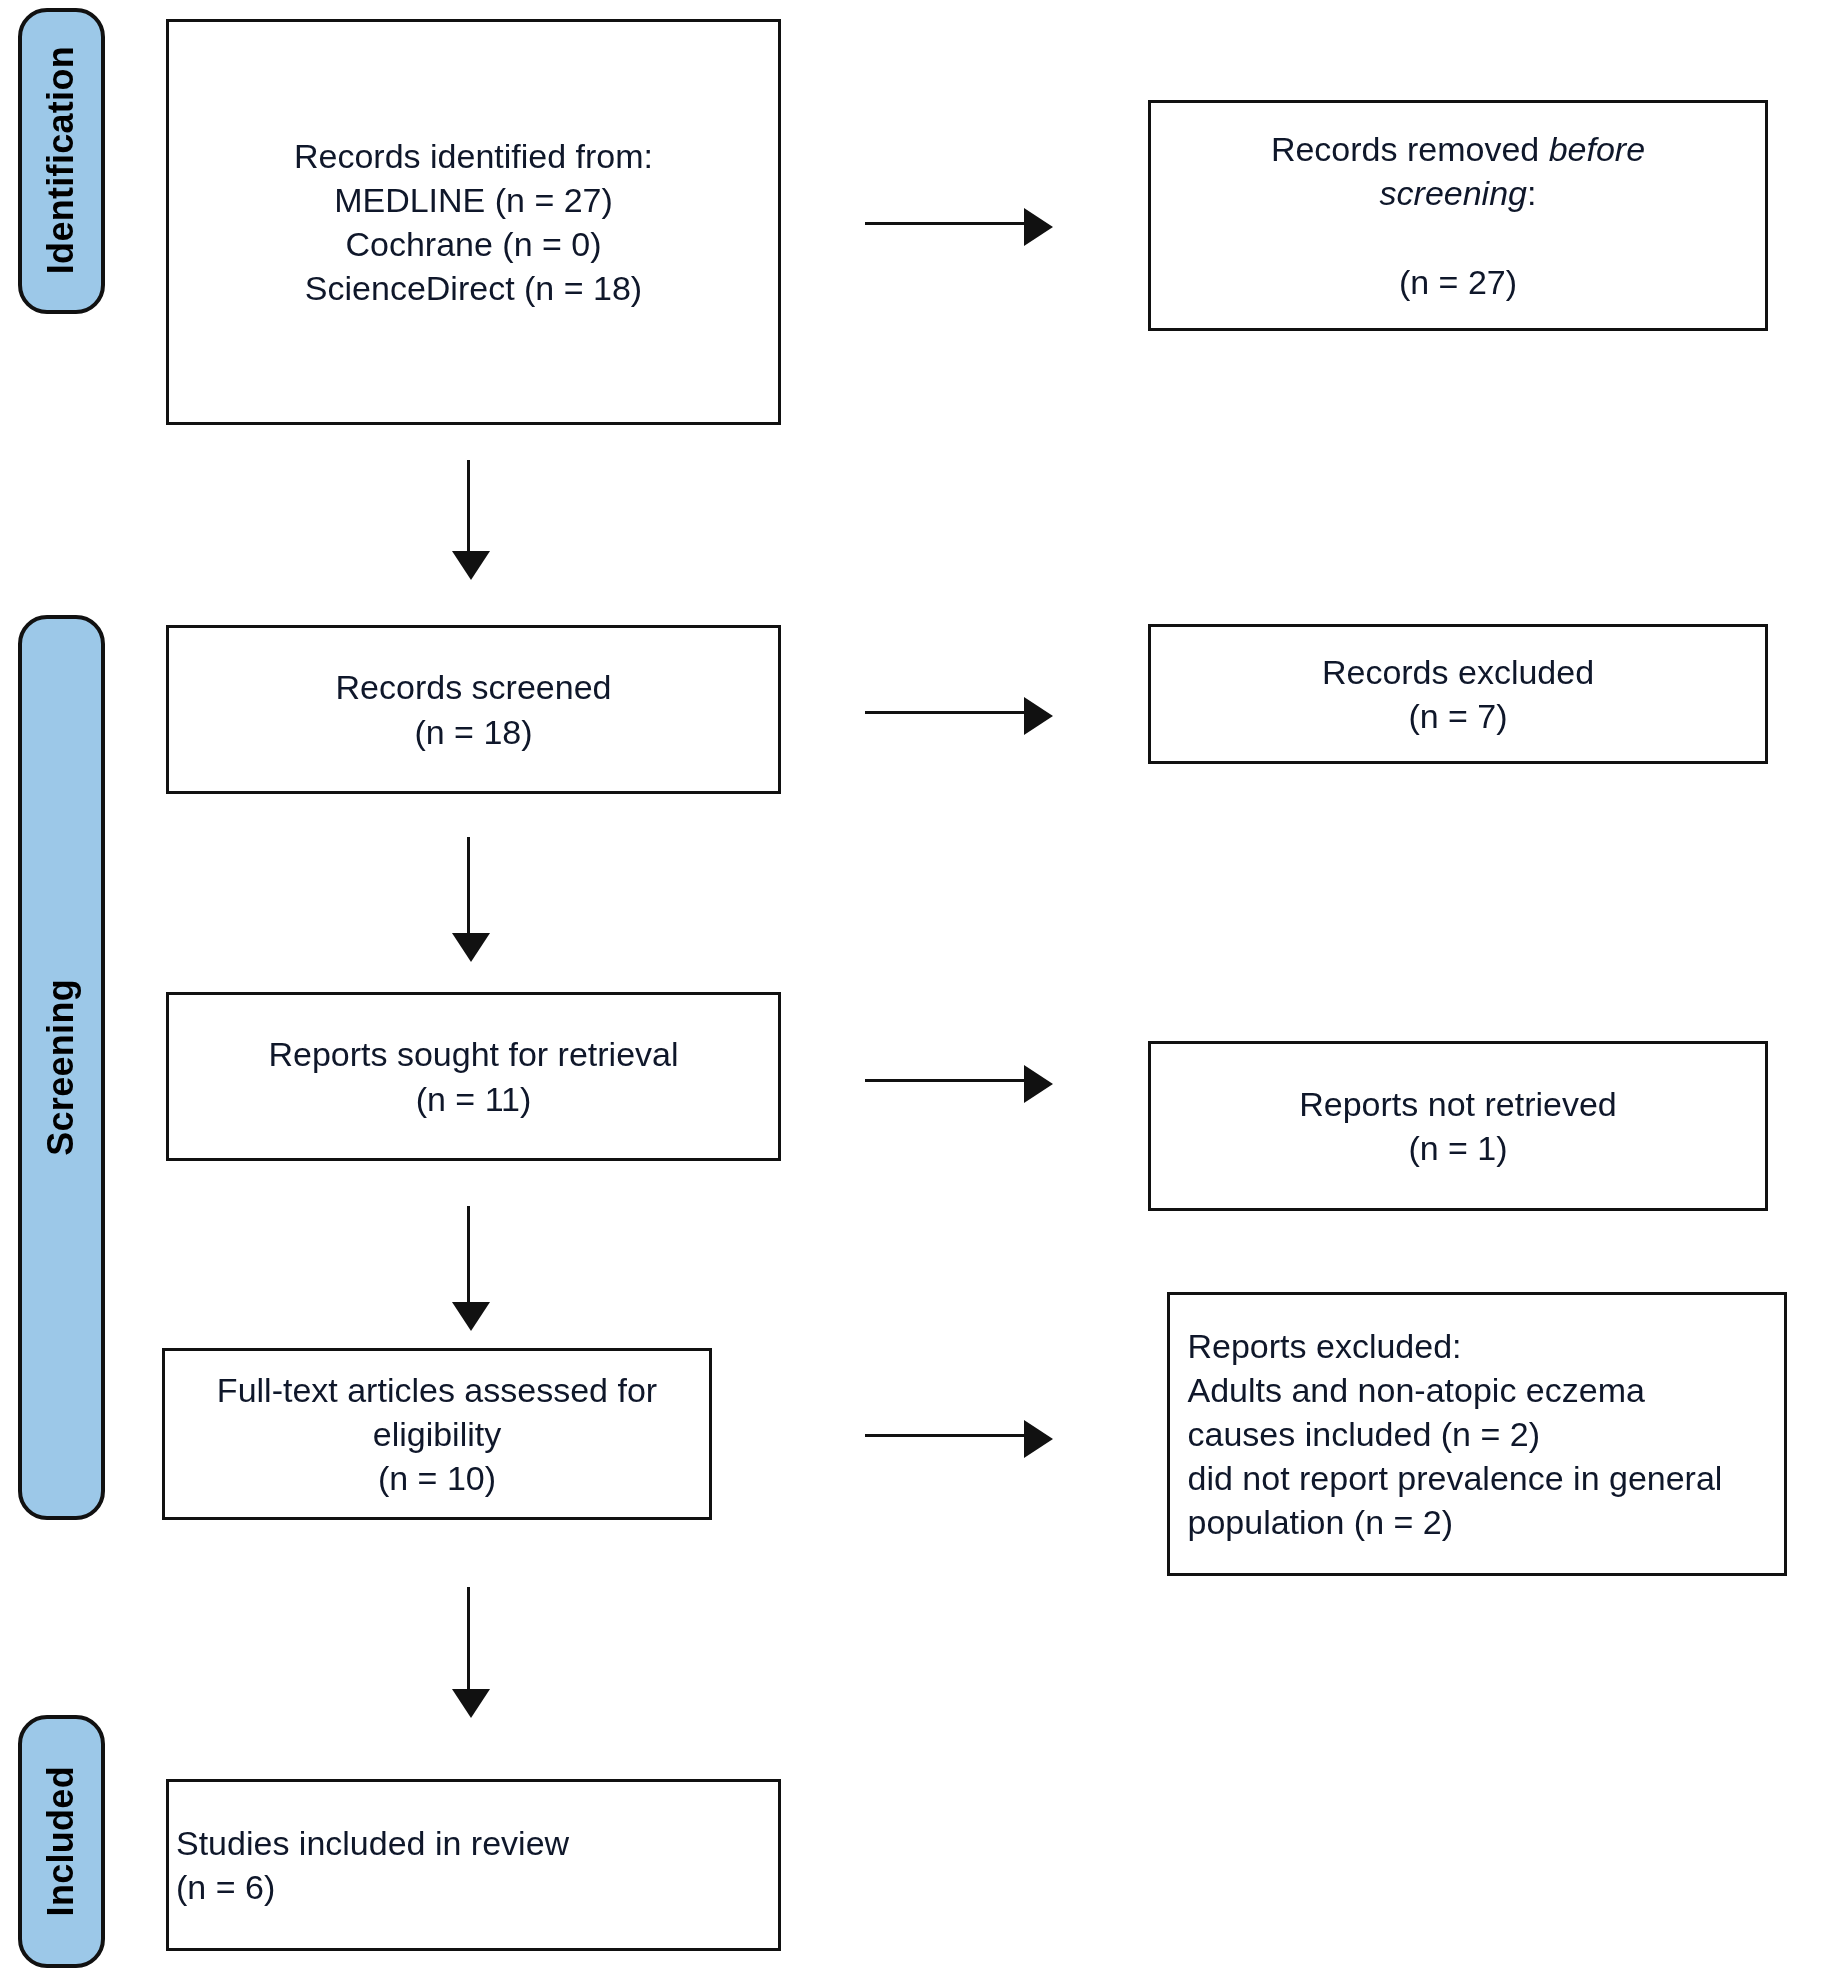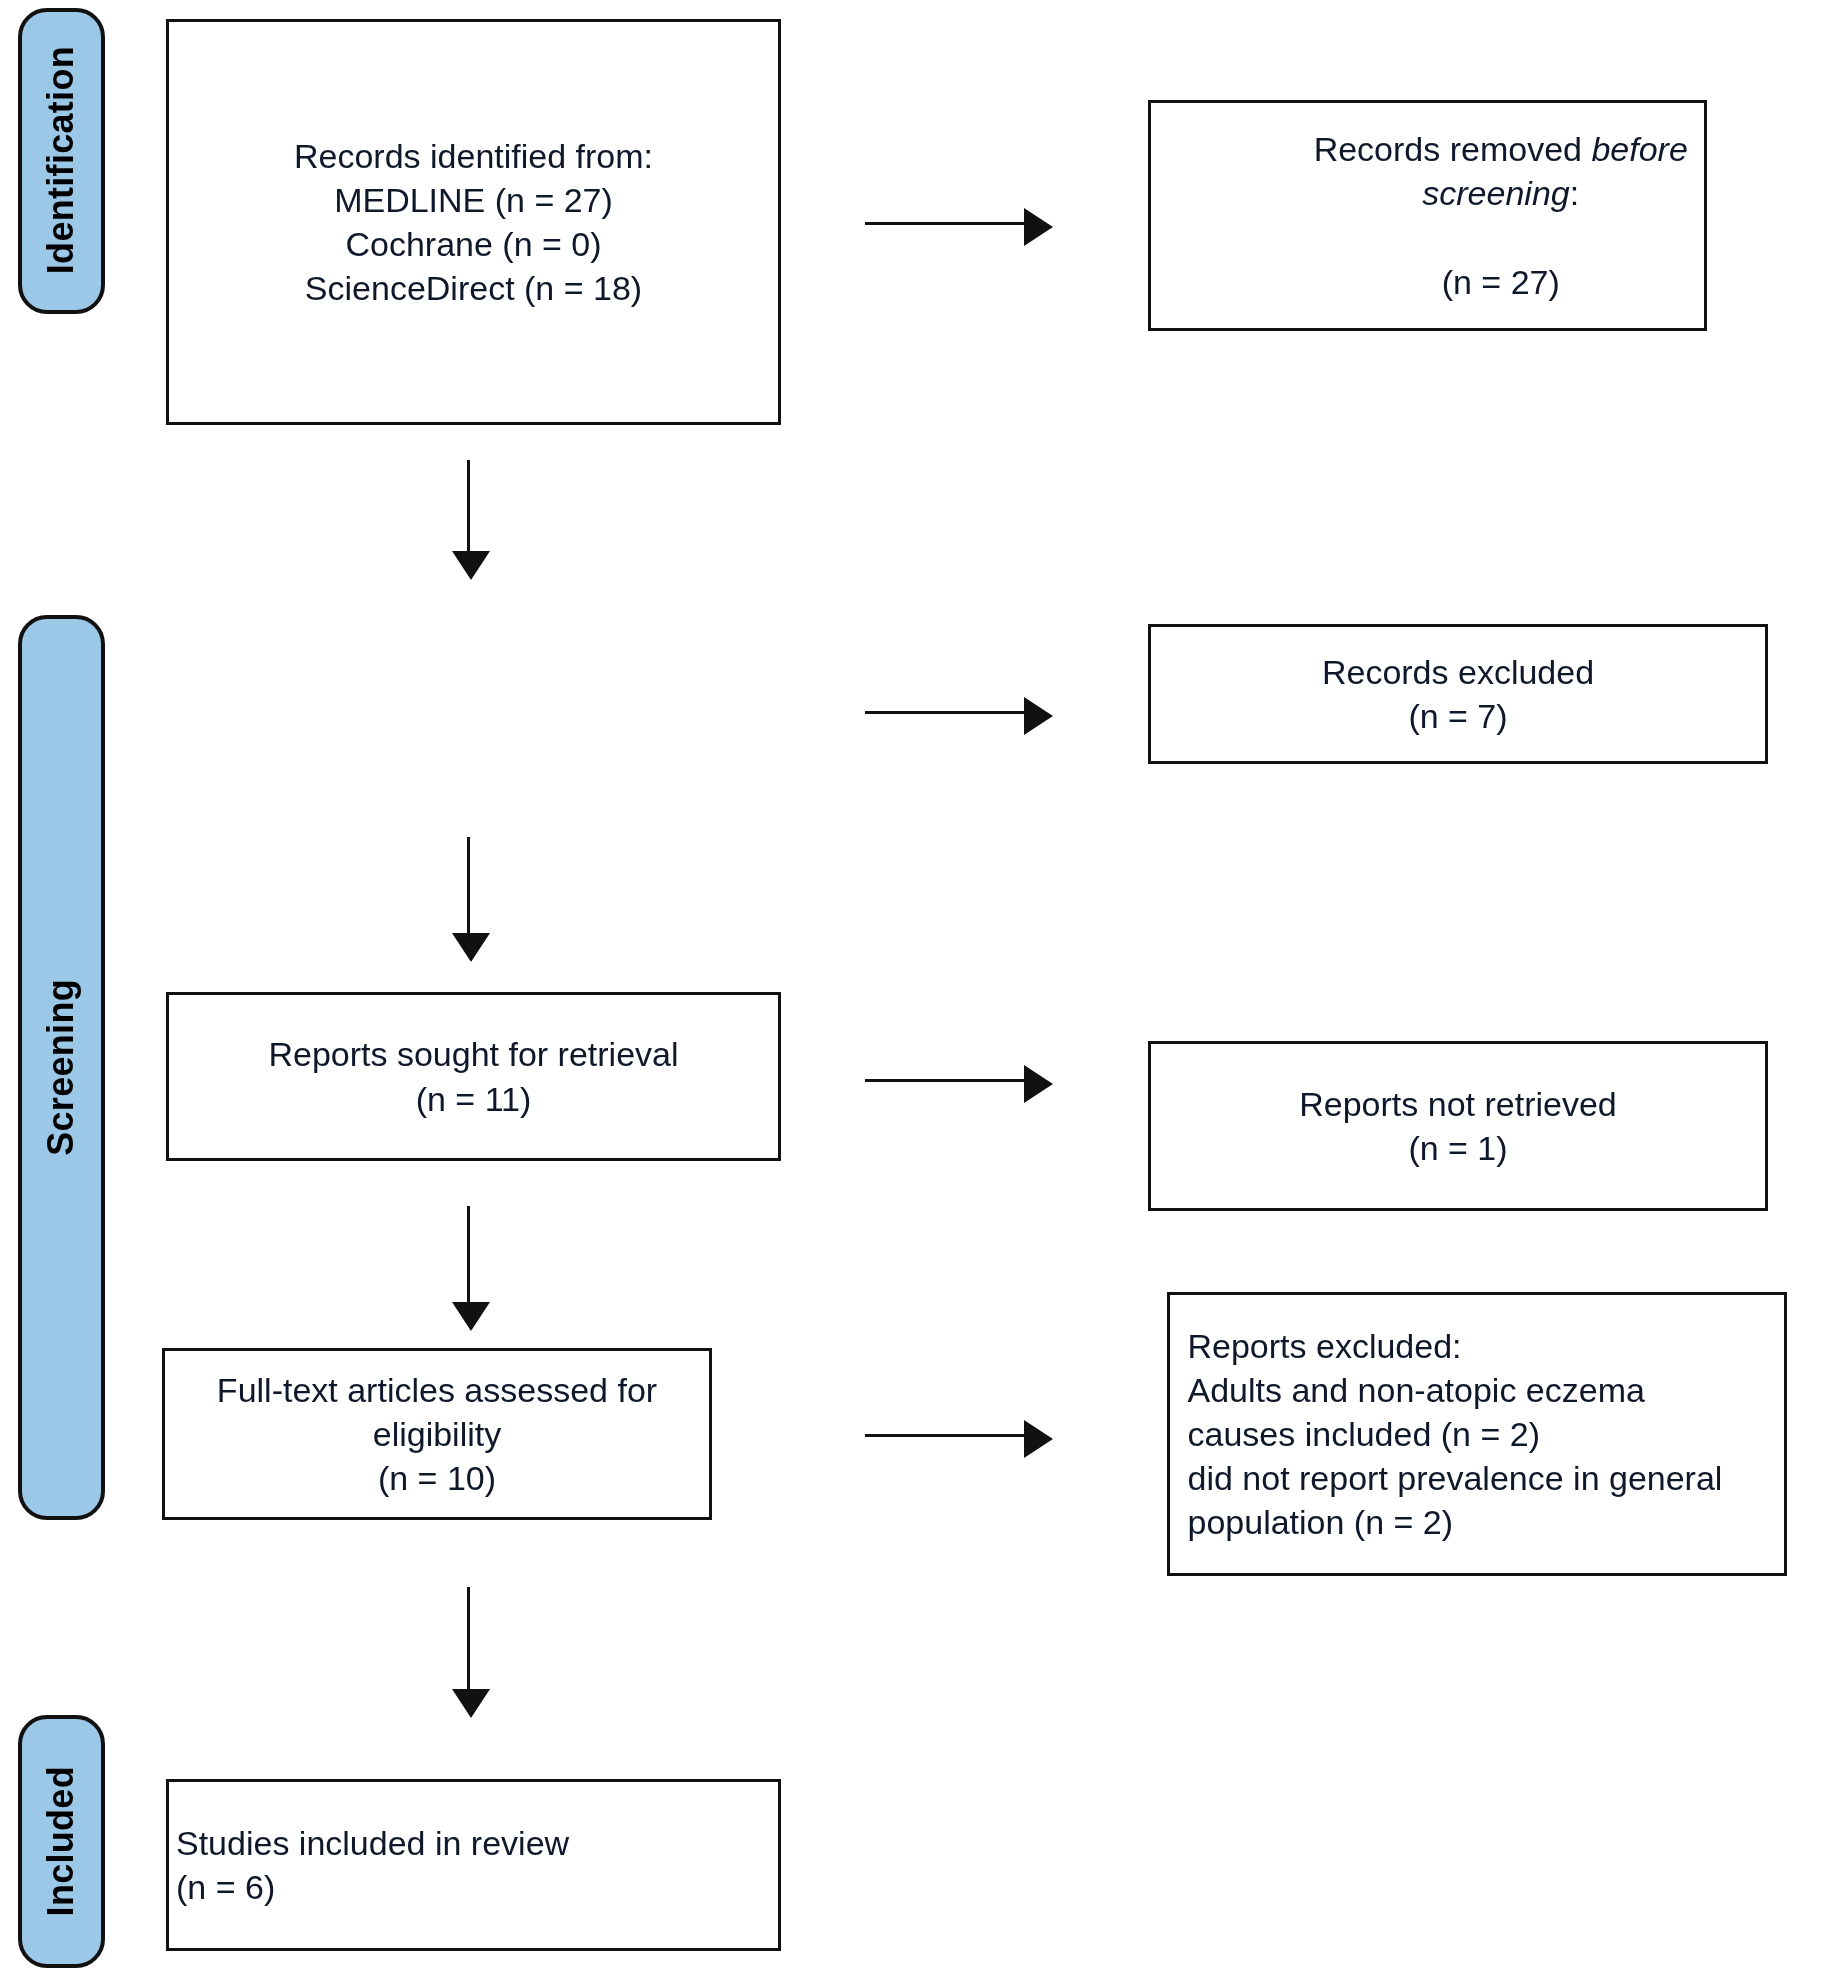--- a/index.html
+++ b/index.html
@@ -105,26 +105,30 @@
 
   <div class="box center" style="left:166px; top:19px; width:615px; height:406px;">
     <div class="box-text">Records identified from:
 MEDLINE (n = 27)
 Cochrane (n = 0)
 ScienceDirect (n = 18)</div>
   </div>
 
   <div class="arrow-h" style="left:865px; top:222px; width:159px;"></div>
 
-  <div class="box center" style="left:1148px; top:100px; width:559px; height:231px;align-items:flex-end;">
+  <div class="box center" style="left:1148px; top:100px; width:620px; height:231px;">
     <div class="box-text"><span>Records removed </span><em>before</em><br><em>screening</em><span>:</span><br><br><span>(n = 27)</span></div>
   </div>
 
   <div class="arrow-v" style="left:467px; top:460px; height:92px;"></div>
 
+  <div class="box center" style="left:166px; top:625px; width:615px; height:169px;">
+    <div class="box-text">Records screened
+(n = 18)</div>
+  </div>
 
   <div class="arrow-h" style="left:865px; top:711px; width:159px;"></div>
 
   <div class="box center" style="left:1148px; top:624px; width:620px; height:140px;">
     <div class="box-text">Records excluded
 (n = 7)</div>
   </div>
 
   <div class="arrow-v" style="left:467px; top:837px; height:97px;"></div>
 

